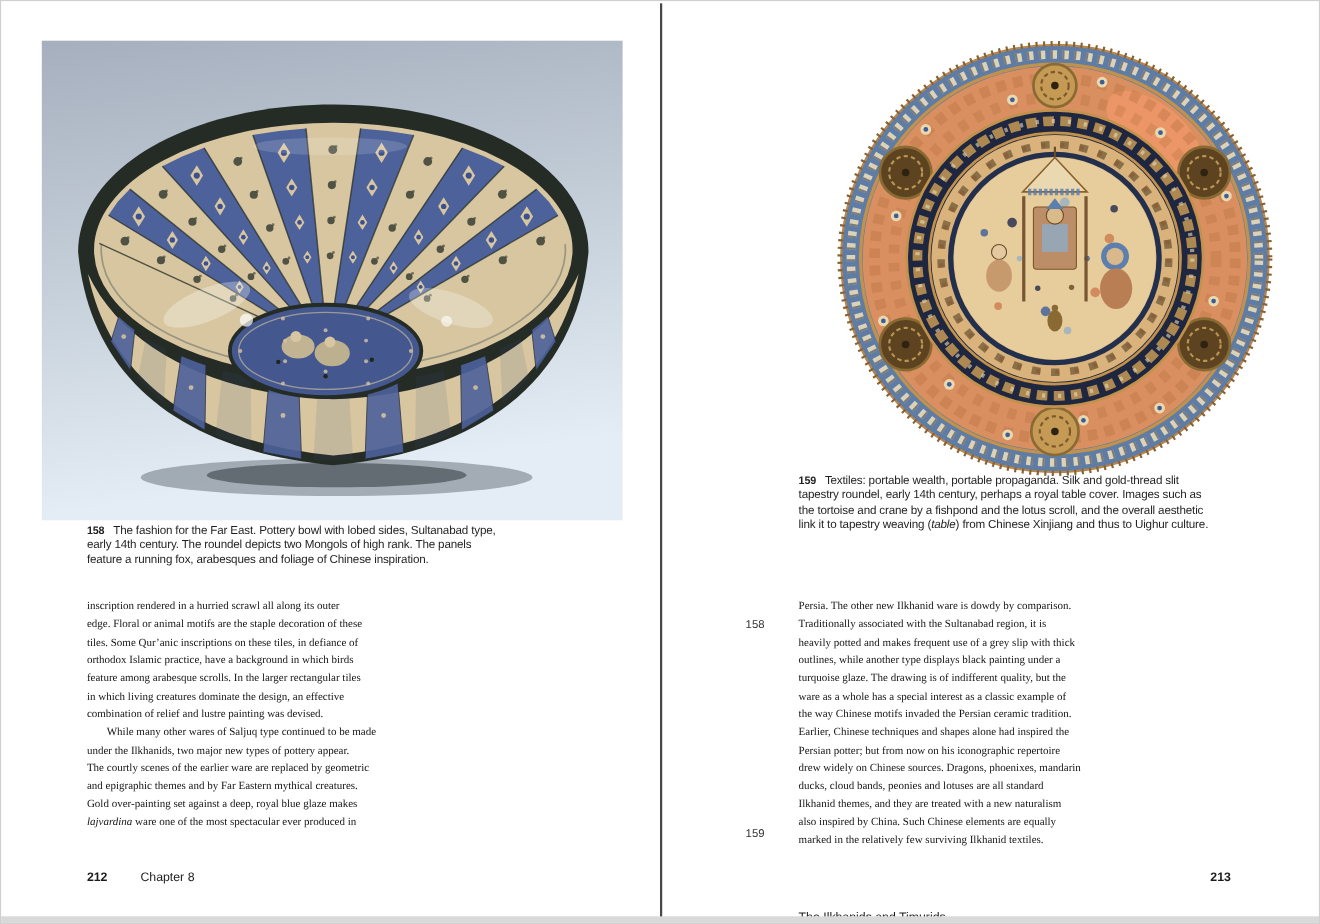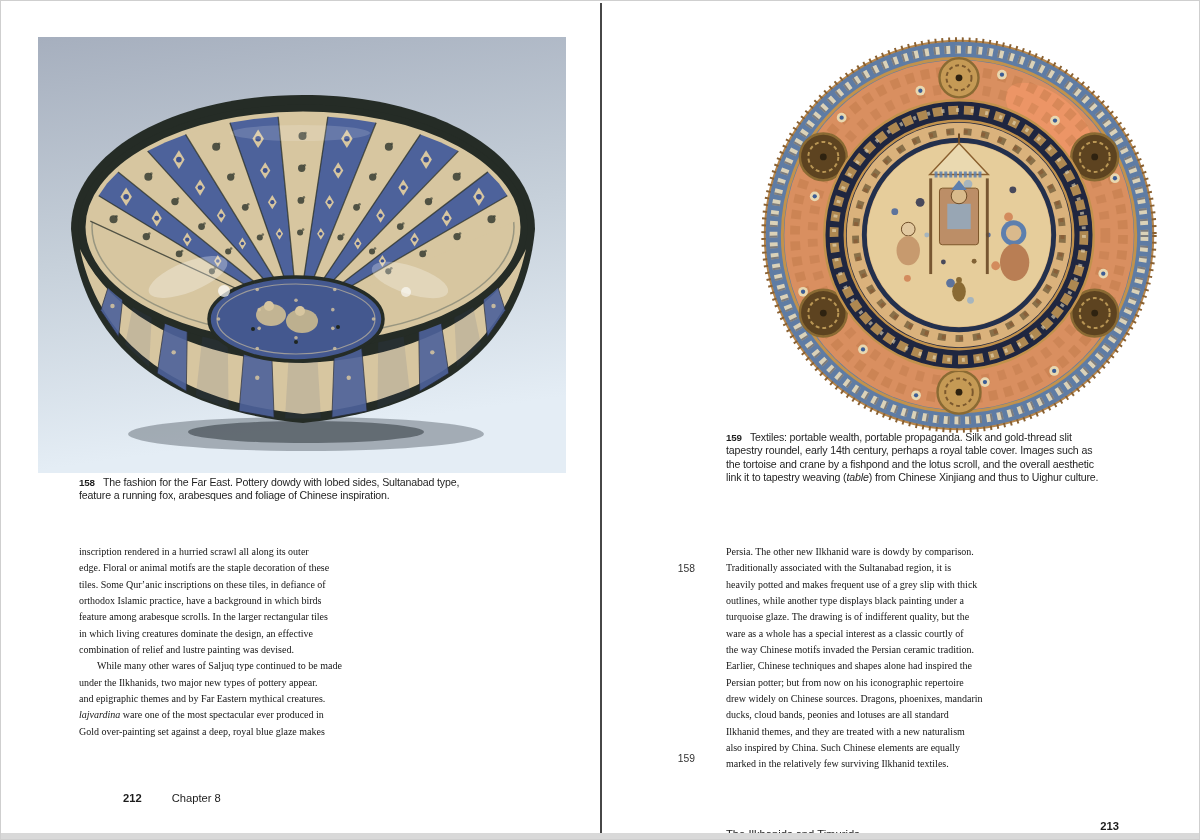--- a/index.html
+++ b/index.html
@@ -27,23 +27,23 @@
   .bodytext em{font-style:italic;}
   .tline.indent{text-indent:18px;}
 
   .margin-ref{
     position:absolute;left:664px;width:30px;text-align:right;
     font-size:10.3px;color:#333;letter-spacing:0;
   }
 
   .footer{position:absolute;top:791px;font-size:11.2px;color:#1c1c1c;letter-spacing:0;}
   .footer .pnum{font-weight:700;}
-  .footer-left .pnum{margin-right:30px;margin-left:44px;}
+  .footer-left .pnum{margin-right:30px;}
   .footer-right-num{position:absolute;top:791px;left:1040px;width:78px;text-align:right;
-    font-size:11.2px;font-weight:700;color:#1c1c1c;margin-top:28px;}
+    font-size:11.2px;font-weight:700;color:#1c1c1c;}
 </style>
 </head>
 <body>
 
 <div class="spread">
 
   <div class="photo" id="bowl-photo" style="left: 37px; top: 36px; width: 528px; height: 436px; background: linear-gradient(172deg, rgb(166, 175, 190) 0%, rgb(198, 208, 218) 45%, rgb(228, 237, 245) 85%);">
     <svg id="bowl-svg" width="528" height="436" viewBox="0 0 528 436">
       <g id="bowl-shadow">
           <ellipse cx="268" cy="397" rx="178" ry="17" fill="#4a545e" opacity="0.42"></ellipse>
@@ -231,37 +231,39 @@
           <ellipse cx="150" cy="240" rx="42" ry="15" fill="#ffffff" opacity="0.3" transform="rotate(-22 150 240)"></ellipse>
           <ellipse cx="372" cy="243" rx="40" ry="14" fill="#ffffff" opacity="0.28" transform="rotate(18 372 243)"></ellipse>
           <circle cx="186" cy="254" r="6" fill="#ffffff" opacity="0.7"></circle>
           <circle cx="368" cy="255" r="5" fill="#ffffff" opacity="0.6"></circle>
           <ellipse cx="262" cy="96" rx="70" ry="8" fill="#ffffff" opacity="0.15"></ellipse>
         </g>
     </svg>
   </div>
 
   <div class="caption" style="left:78px;top:475px;">
-      <div class="tline"><span class="fig-num">158</span><span>The fashion for the Far East. Pottery dowdy with lobed sides, Sultanabad type,</span></div>
+      <div class="tline"><span class="fig-num">158</span><span>The fashion for the Far East. Pottery bowl with lobed sides, Sultanabad type,</span></div>
+      <div class="tline"><span>early 14th century. The roundel depicts two Mongols of high rank. The panels</span></div>
       <div class="tline"><span>feature a running fox, arabesques and foliage of Chinese inspiration.</span></div>
     </div>
 
   <div class="bodytext" style="left:78px;top:543px;">
       <div class="tline"><span>inscription rendered in a hurried scrawl all along its outer</span></div>
       <div class="tline"><span>edge. Floral or animal motifs are the staple decoration of these</span></div>
       <div class="tline"><span>tiles. Some Qur’anic inscriptions on these tiles, in defiance of</span></div>
       <div class="tline"><span>orthodox Islamic practice, have a background in which birds</span></div>
       <div class="tline"><span>feature among arabesque scrolls. In the larger rectangular tiles</span></div>
       <div class="tline"><span>in which living creatures dominate the design, an effective</span></div>
       <div class="tline"><span>combination of relief and lustre painting was devised.</span></div>
       <div class="tline indent"><span>While many other wares of Saljuq type continued to be made</span></div>
       <div class="tline"><span>under the Ilkhanids, two major new types of pottery appear.</span></div>
+      <div class="tline"><span>The courtly scenes of the earlier ware are replaced by geometric</span></div>
       <div class="tline"><span>and epigraphic themes and by Far Eastern mythical creatures.</span></div>
+      <div class="tline"><span>Gold over-painting set against a deep, royal blue glaze makes</span></div>
       <div class="tline"><em>lajvardina</em><span> ware one of the most spectacular ever produced in</span></div>
-      <div class="tline"><span>Gold over-painting set against a deep, royal blue glaze makes</span></div>
     </div>
 
   <div class="footer footer-left" style="left:78px;">
     <span class="pnum">212</span><span>Chapter 8</span>
   </div>
 
   <div class="gutter"></div>
 
   <div class="photo" style="left:753px;top:29px;width:410px;height:410px;">
     <svg id="roundel-svg" width="410" height="410" viewBox="0 0 420 420">
@@ -389,21 +391,21 @@
 
   <div class="margin-ref" style="top:562px;">158</div>
   <div class="margin-ref" style="top:752px;">159</div>
 
   <div class="bodytext" style="left:725px;top:543px;">
       <div class="tline"><span>Persia. The other new Ilkhanid ware is dowdy by comparison.</span></div>
       <div class="tline"><span>Traditionally associated with the Sultanabad region, it is</span></div>
       <div class="tline"><span>heavily potted and makes frequent use of a grey slip with thick</span></div>
       <div class="tline"><span>outlines, while another type displays black painting under a</span></div>
       <div class="tline"><span>turquoise glaze. The drawing is of indifferent quality, but the</span></div>
-      <div class="tline"><span>ware as a whole has a special interest as a classic courtly of</span></div>
+      <div class="tline"><span>ware as a whole has a special interest as a classic example of</span></div>
       <div class="tline"><span>the way Chinese motifs invaded the Persian ceramic tradition.</span></div>
       <div class="tline"><span>Earlier, Chinese techniques and shapes alone had inspired the</span></div>
       <div class="tline"><span>Persian potter; but from now on his iconographic repertoire</span></div>
       <div class="tline"><span>drew widely on Chinese sources. Dragons, phoenixes, mandarin</span></div>
       <div class="tline"><span>ducks, cloud bands, peonies and lotuses are all standard</span></div>
       <div class="tline"><span>Ilkhanid themes, and they are treated with a new naturalism</span></div>
       <div class="tline"><span>also inspired by China. Such Chinese elements are equally</span></div>
       <div class="tline"><span>marked in the relatively few surviving Ilkhanid textiles.</span></div>
     </div>
 

